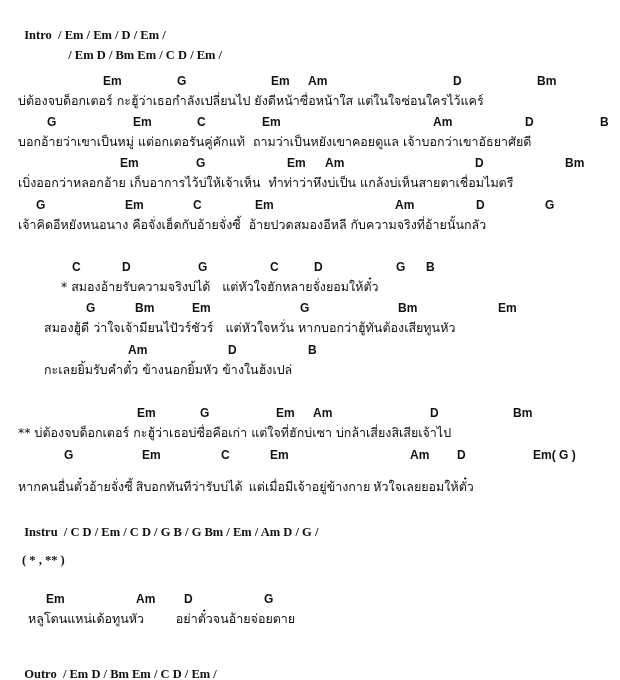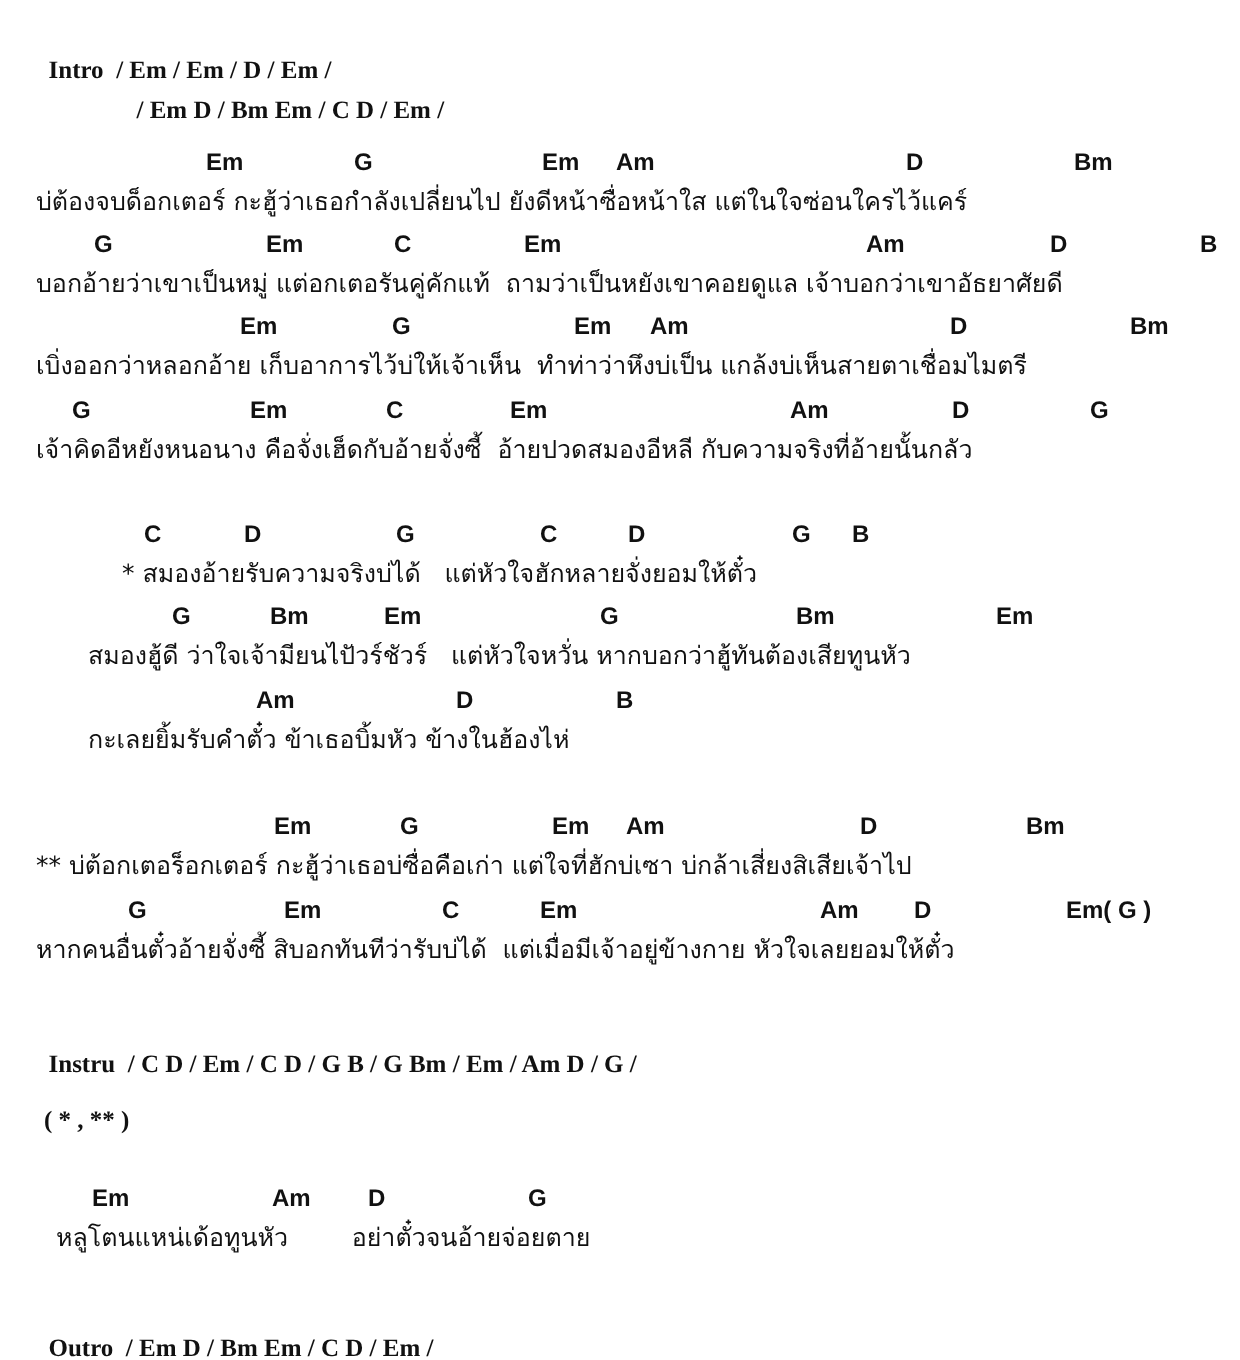--- a/index.html
+++ b/index.html
@@ -44,29 +44,29 @@
 </div>
 
 <div>
   <div class="chord-row"></div>
   <div class="line lyric" style="top:280px; left:61px;">* สมองอ้ายรับความจริงบ่ได้   แต่หัวใจฮักหลายจั่งยอมให้ตั๋ว</div>
 
   <div class="chord-row"></div>
   <div class="line lyric" style="top:321px; left:44px;">สมองฮู้ดี ว่าใจเจ้ามียนไปัวร์ชัวร์   แต่หัวใจหวั่น หากบอกว่าฮู้ทันต้องเสียทูนหัว</div>
 
   <div class="chord-row"></div>
-  <div class="line lyric" style="top:363px; left:44px;">กะเลยยิ้มรับคำตั๋ว ข้าเธอบิ้มหัว ข้างในฮ้องไห่</div>
+  <div class="line lyric" style="top:363px; left:44px;">กะเลยยิ้มรับคำตั๋ว ข้างนอกยิ้มหัว ข้างในฮ้งเปล่</div>
 </div>
 
 <div>
   <div class="chord-row"></div>
-  <div class="line lyric" style="top:426px; left:18px;">** บ่ต้อกเตอร็อกเตอร์ กะฮู้ว่าเธอบ่ซื่อคือเก่า แต่ใจที่ฮักบ่เซา บ่กล้าเสี่ยงสิเสียเจ้าไป</div>
+  <div class="line lyric" style="top:426px; left:18px;">** บ่ต้องจบด็อกเตอร์ กะฮู้ว่าเธอบ่ซื่อคือเก่า แต่ใจที่ฮักบ่เซา บ่กล้าเสี่ยงสิเสียเจ้าไป</div>
 
   <div class="chord-row"></div>
-  <div class="line lyric" style="top:468px; left:18px;">หากคนอื่นตั๋วอ้ายจั่งซี้ สิบอกทันทีว่ารับบ่ได้  แต่เมื่อมีเจ้าอยู่ข้างกาย หัวใจเลยยอมให้ตั๋ว</div>
+  <div class="line lyric" style="top:480px; left:18px;font-family:Liberation Serif, serif;">หากคนอื่นตั๋วอ้ายจั่งซี้ สิบอกทันทีว่ารับบ่ได้  แต่เมื่อมีเจ้าอยู่ข้างกาย หัวใจเลยยอมให้ตั๋ว</div>
 </div>
 
 <div class="line section-line" style="top:511px; left:18px;">
   <span>Instru</span><span>&nbsp;&nbsp;</span><span>/ C D / Em / C D / G B / G Bm / Em / Am D / G /</span>
 </div>
 
 <div class="line section-line" style="top:553px; left:22px;">( * , ** )</div>
 
 <div>
   <div class="chord-row"></div>

